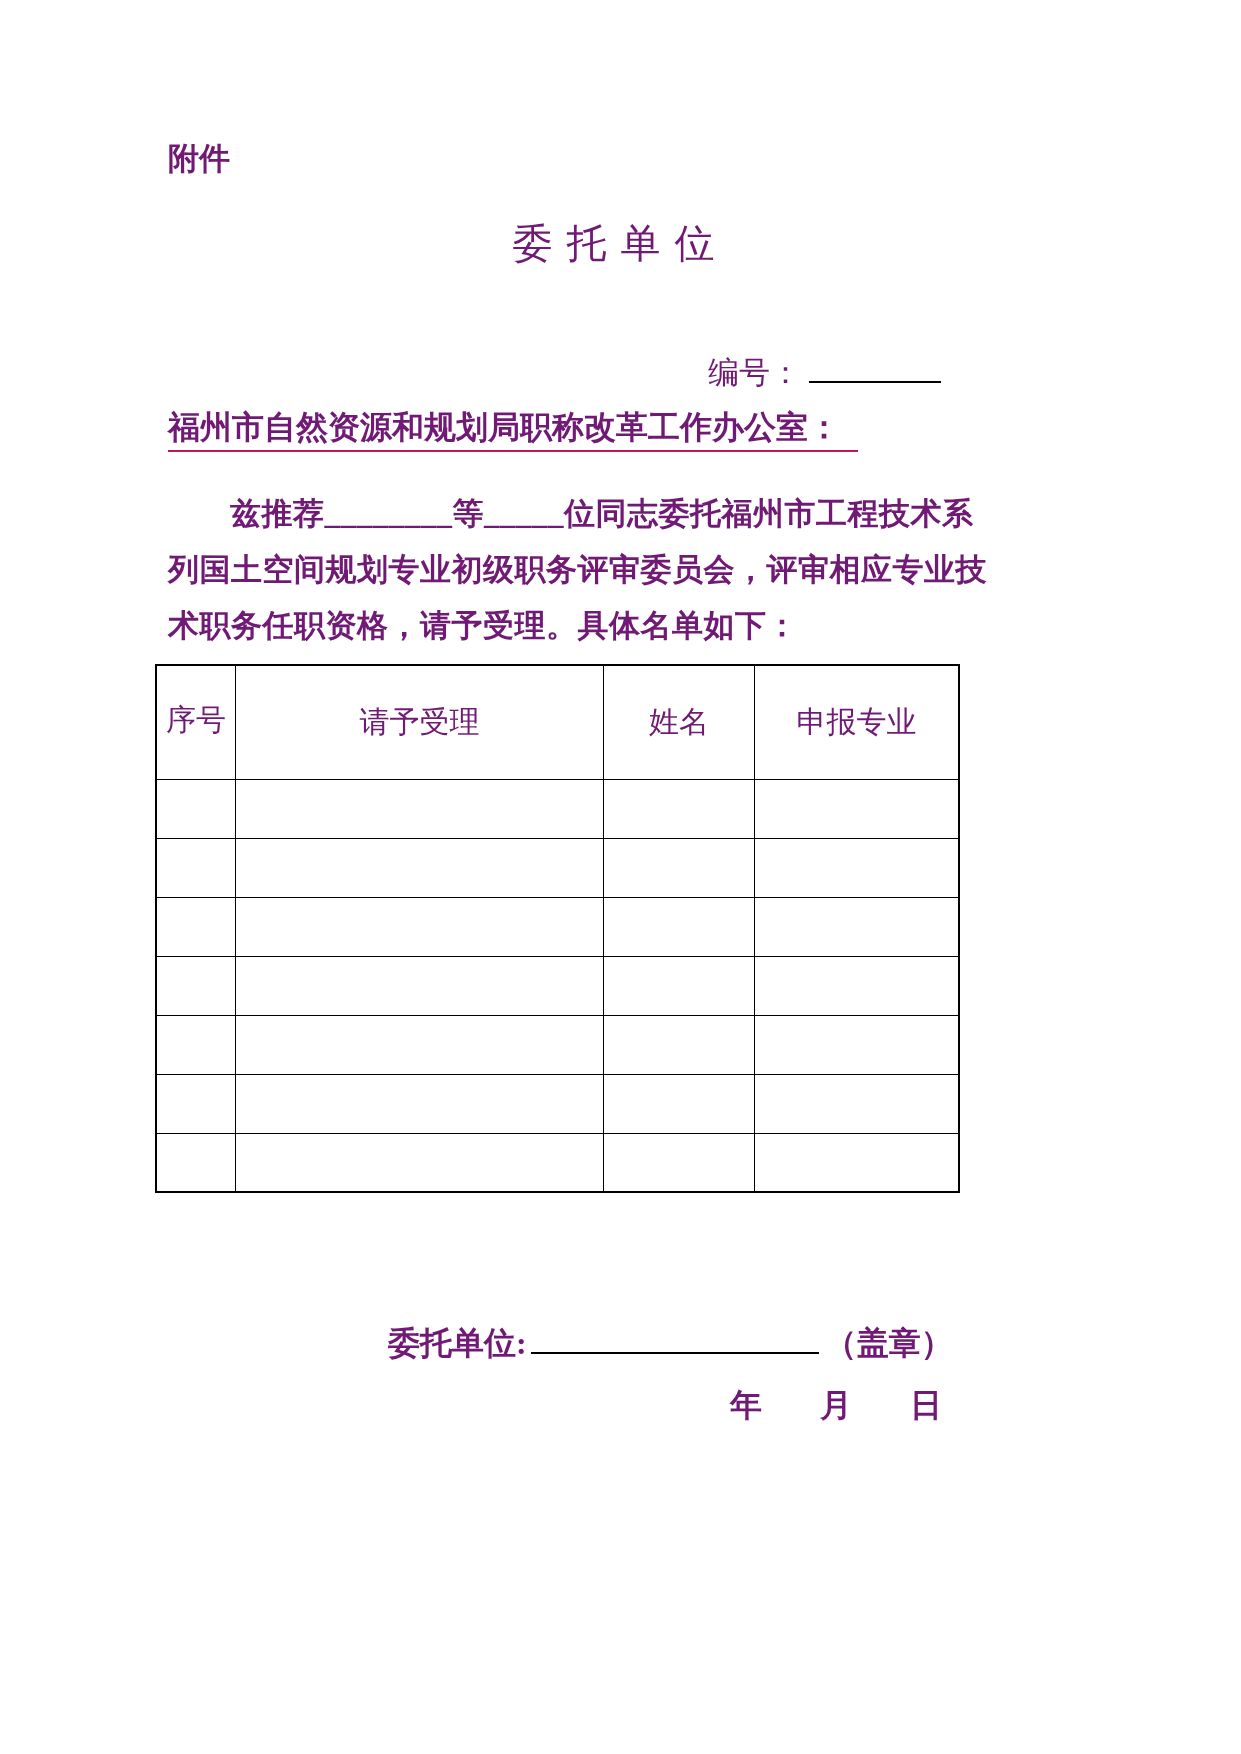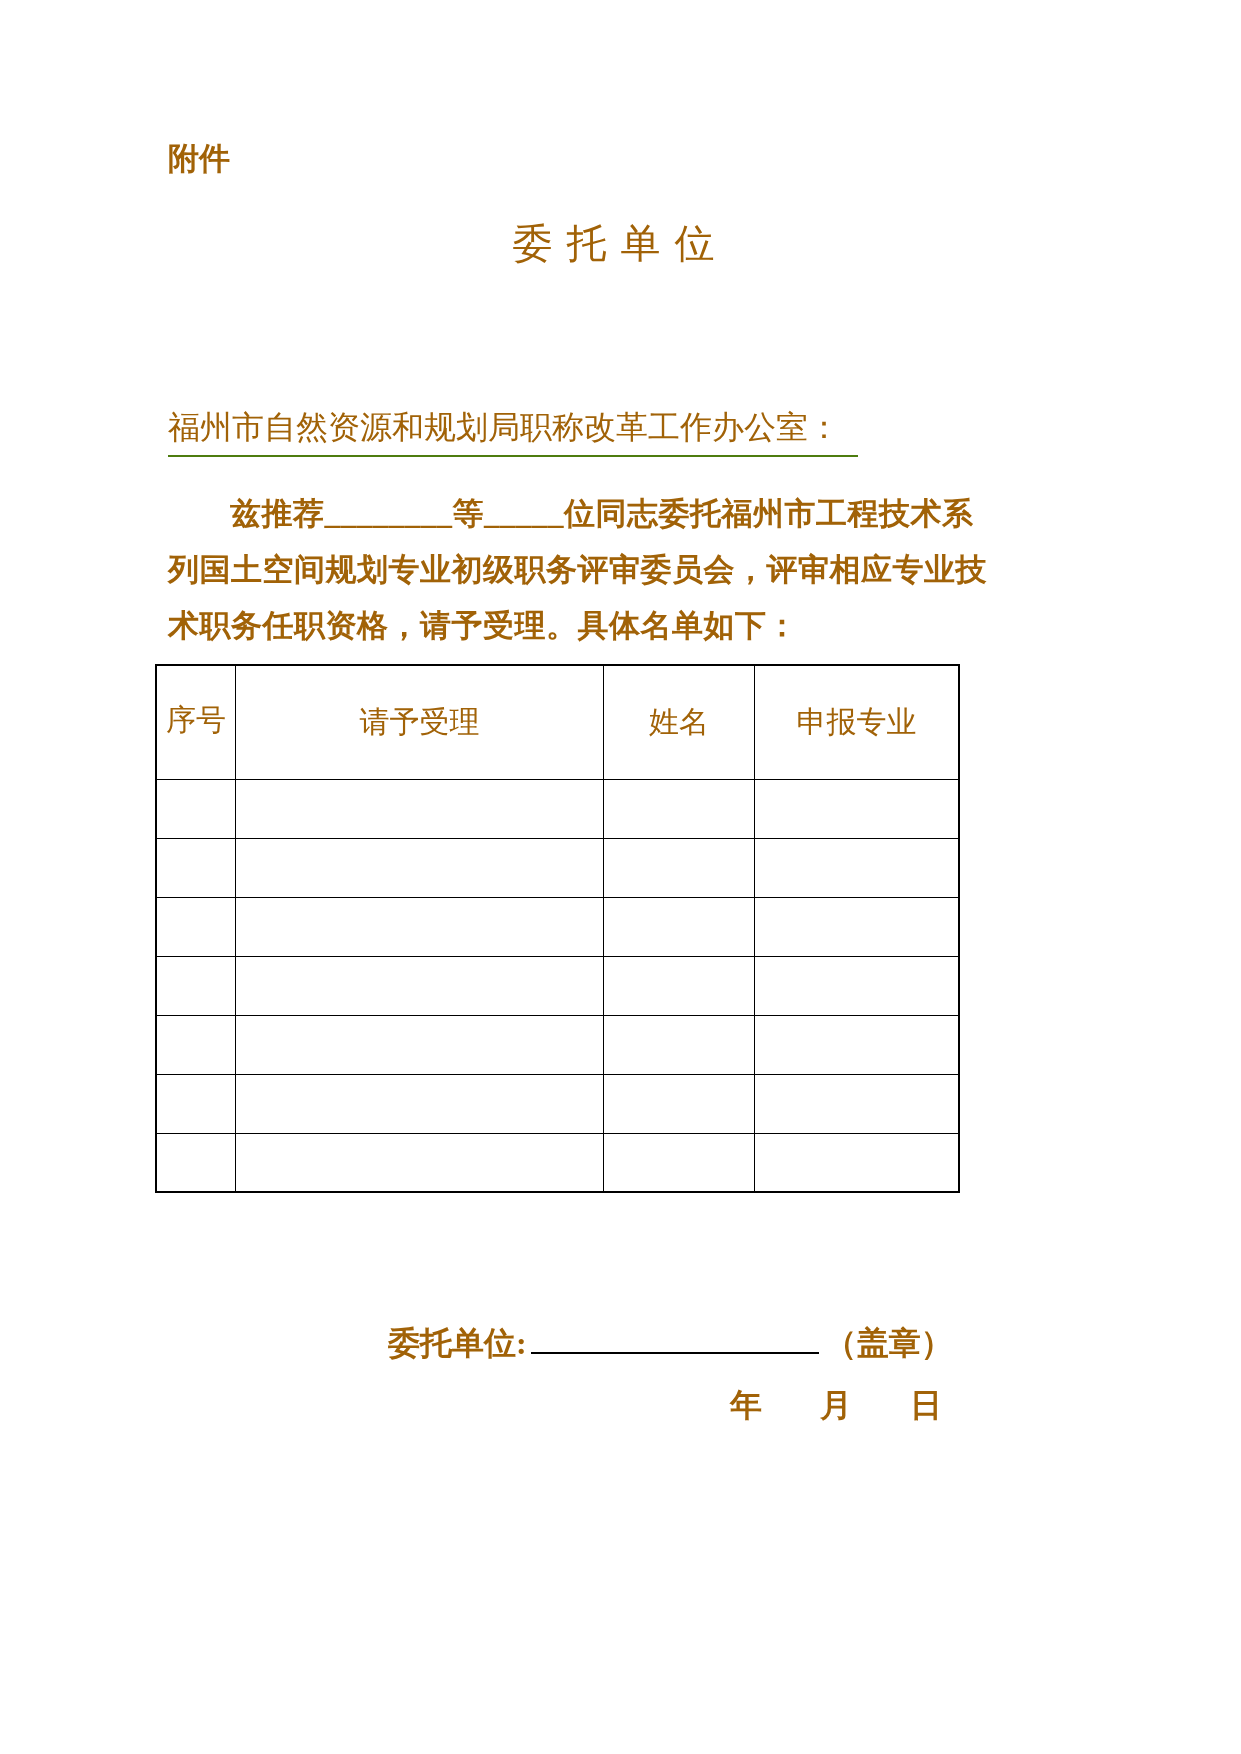--- a/index.html
+++ b/index.html
@@ -5,21 +5,21 @@
   html, body {
     margin: 0;
     padding: 0;
     background: #ffffff;
   }
   .page {
     position: relative;
     width: 1241px;
     height: 1754px;
     background: #ffffff;
-    color: #a16207;
+    color: #701a75;
     font-family: "Liberation Serif", "DejaVu Serif", serif;
     overflow: hidden;
   }
   .attachment {
     position: absolute;
     left: 168px;
     top: 138px;
     font-size: 31px;
     font-weight: bold;
     font-family: "Liberation Sans", "DejaVu Sans", sans-serif;
@@ -51,23 +51,23 @@
     margin-left: 8px;
   }
   .recipient-line {
     position: absolute;
     left: 168px;
     top: 406px;
     font-size: 32px;
   }
   .recipient-line .u {
     display: inline-block;
-    border-bottom: 2px solid #4d7c0f;
-    padding-bottom: 5px;
+    border-bottom: 2px solid #be185d;
     padding-right: 18px;
+    font-weight: bold;
   }
   .body-text {
     position: absolute;
     left: 168px;
     top: 486px;
     width: 790px;
     font-size: 31px;
     line-height: 56px;
     font-weight: bold;
   }
@@ -137,20 +137,23 @@
 </style>
 </head>
 <body>
 
 <div class="page">
 
   <div class="attachment">附件</div>
 
   <div class="doc-title">委托单位</div>
 
+  <div class="number-line">
+    <span>编号：</span><span class="blank number-blank"></span>
+  </div>
 
   <div class="recipient-line">
     <span class="u">福州市自然资源和规划局职称改革工作办公室：</span>
   </div>
 
   <div class="body-text">
     <div class="line indent">兹推荐________等_____位同志委托福州市工程技术系</div>
     <div class="line">列国土空间规划专业初级职务评审委员会，评审相应专业技</div>
     <div class="line">术职务任职资格，请予受理。具体名单如下：</div>
   </div>

